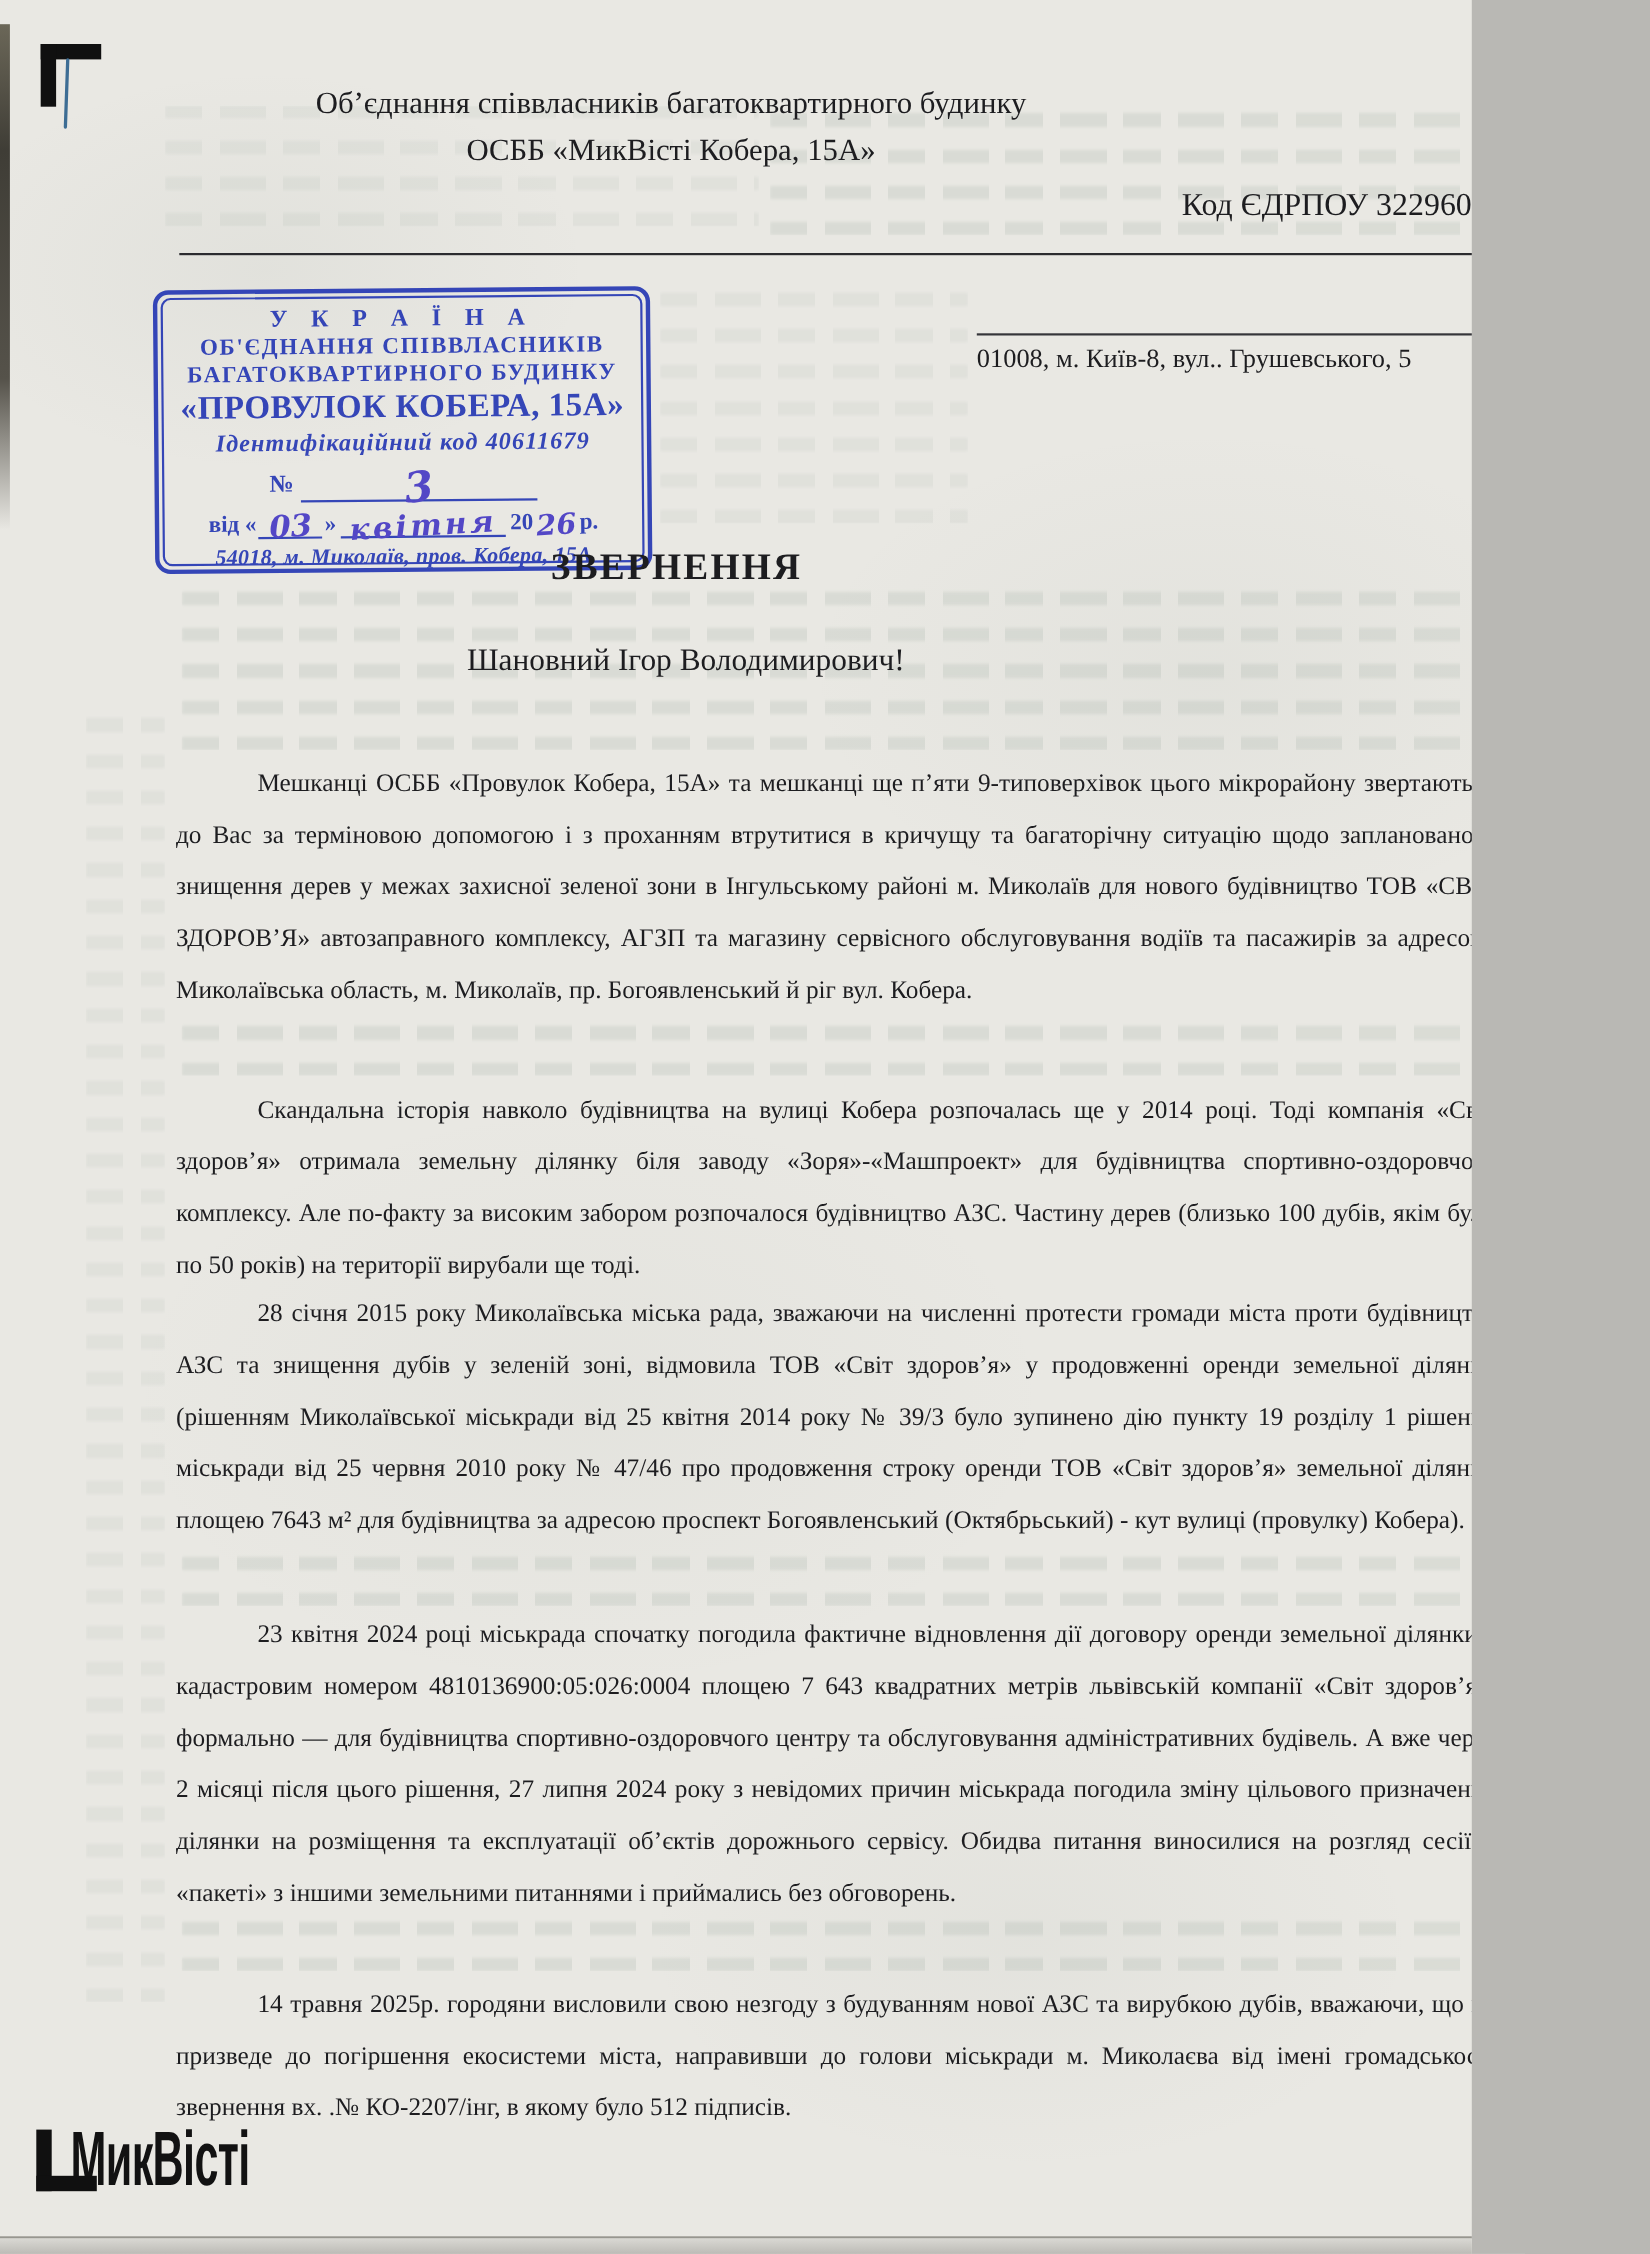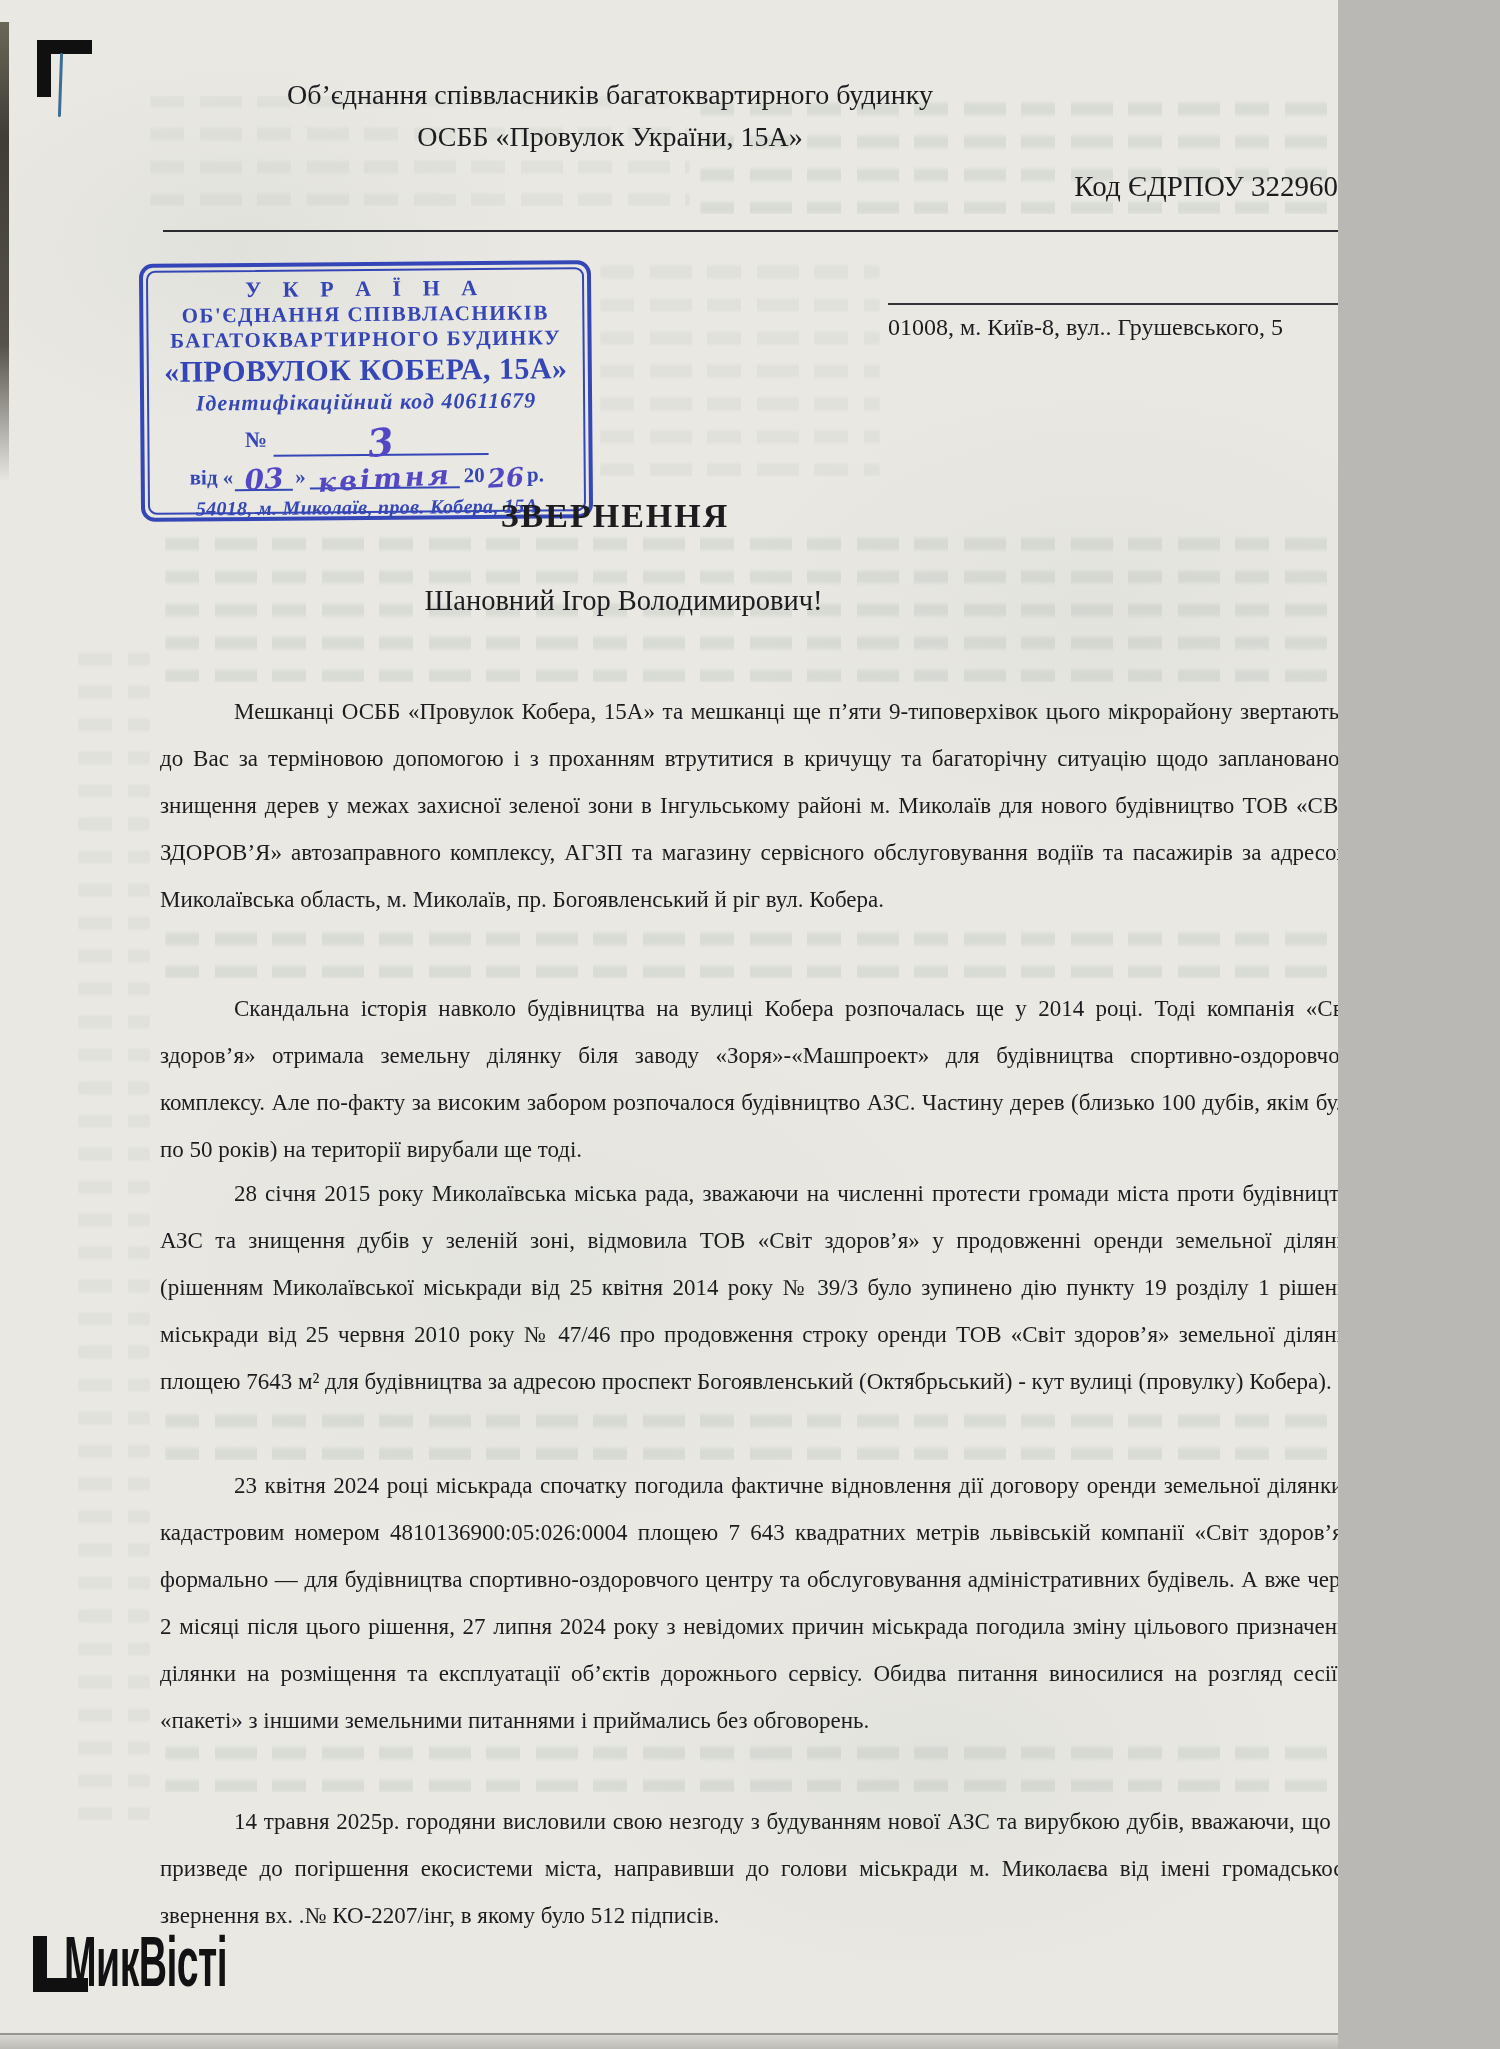--- a/index.html
+++ b/index.html
@@ -128,21 +128,21 @@
   <div class="bleed light" style="left:600px;top:246px;width:280px;height:230px;"></div>
   <div class="bleed" style="left:165px;top:532px;width:1200px;height:150px;"></div>
   <div class="bleed" style="left:165px;top:928px;width:1200px;height:50px;"></div>
   <div class="bleed" style="left:165px;top:1398px;width:1200px;height:62px;"></div>
   <div class="bleed" style="left:165px;top:1736px;width:1200px;height:56px;"></div>
   <div class="bleed light" style="left:1372px;top:260px;width:105px;height:1560px;"></div>
   <div class="bleed light" style="left:78px;top:640px;width:72px;height:1180px;"></div>
 
   <div class="org-header">
     <div class="l1">Об’єднання співвласників багатоквартирного будинку</div>
-    <div class="l2">ОСББ «Провулок України, 15А»</div>
+    <div class="l2">ОСББ «МикВісті Кобера, 15А»</div>
   </div>
   <div class="edrpou">Код ЄДРПОУ 32296092</div>
   <div class="rule-header"></div>
 
   <div class="stamp">
     <div class="stamp-border-outer"></div>
     <div class="stamp-border-inner"></div>
     <div class="stamp-content">
       <div class="st-country">У К Р А Ї Н А</div>
       <div class="st-org1">ОБ'ЄДНАННЯ СПІВВЛАСНИКІВ</div>

